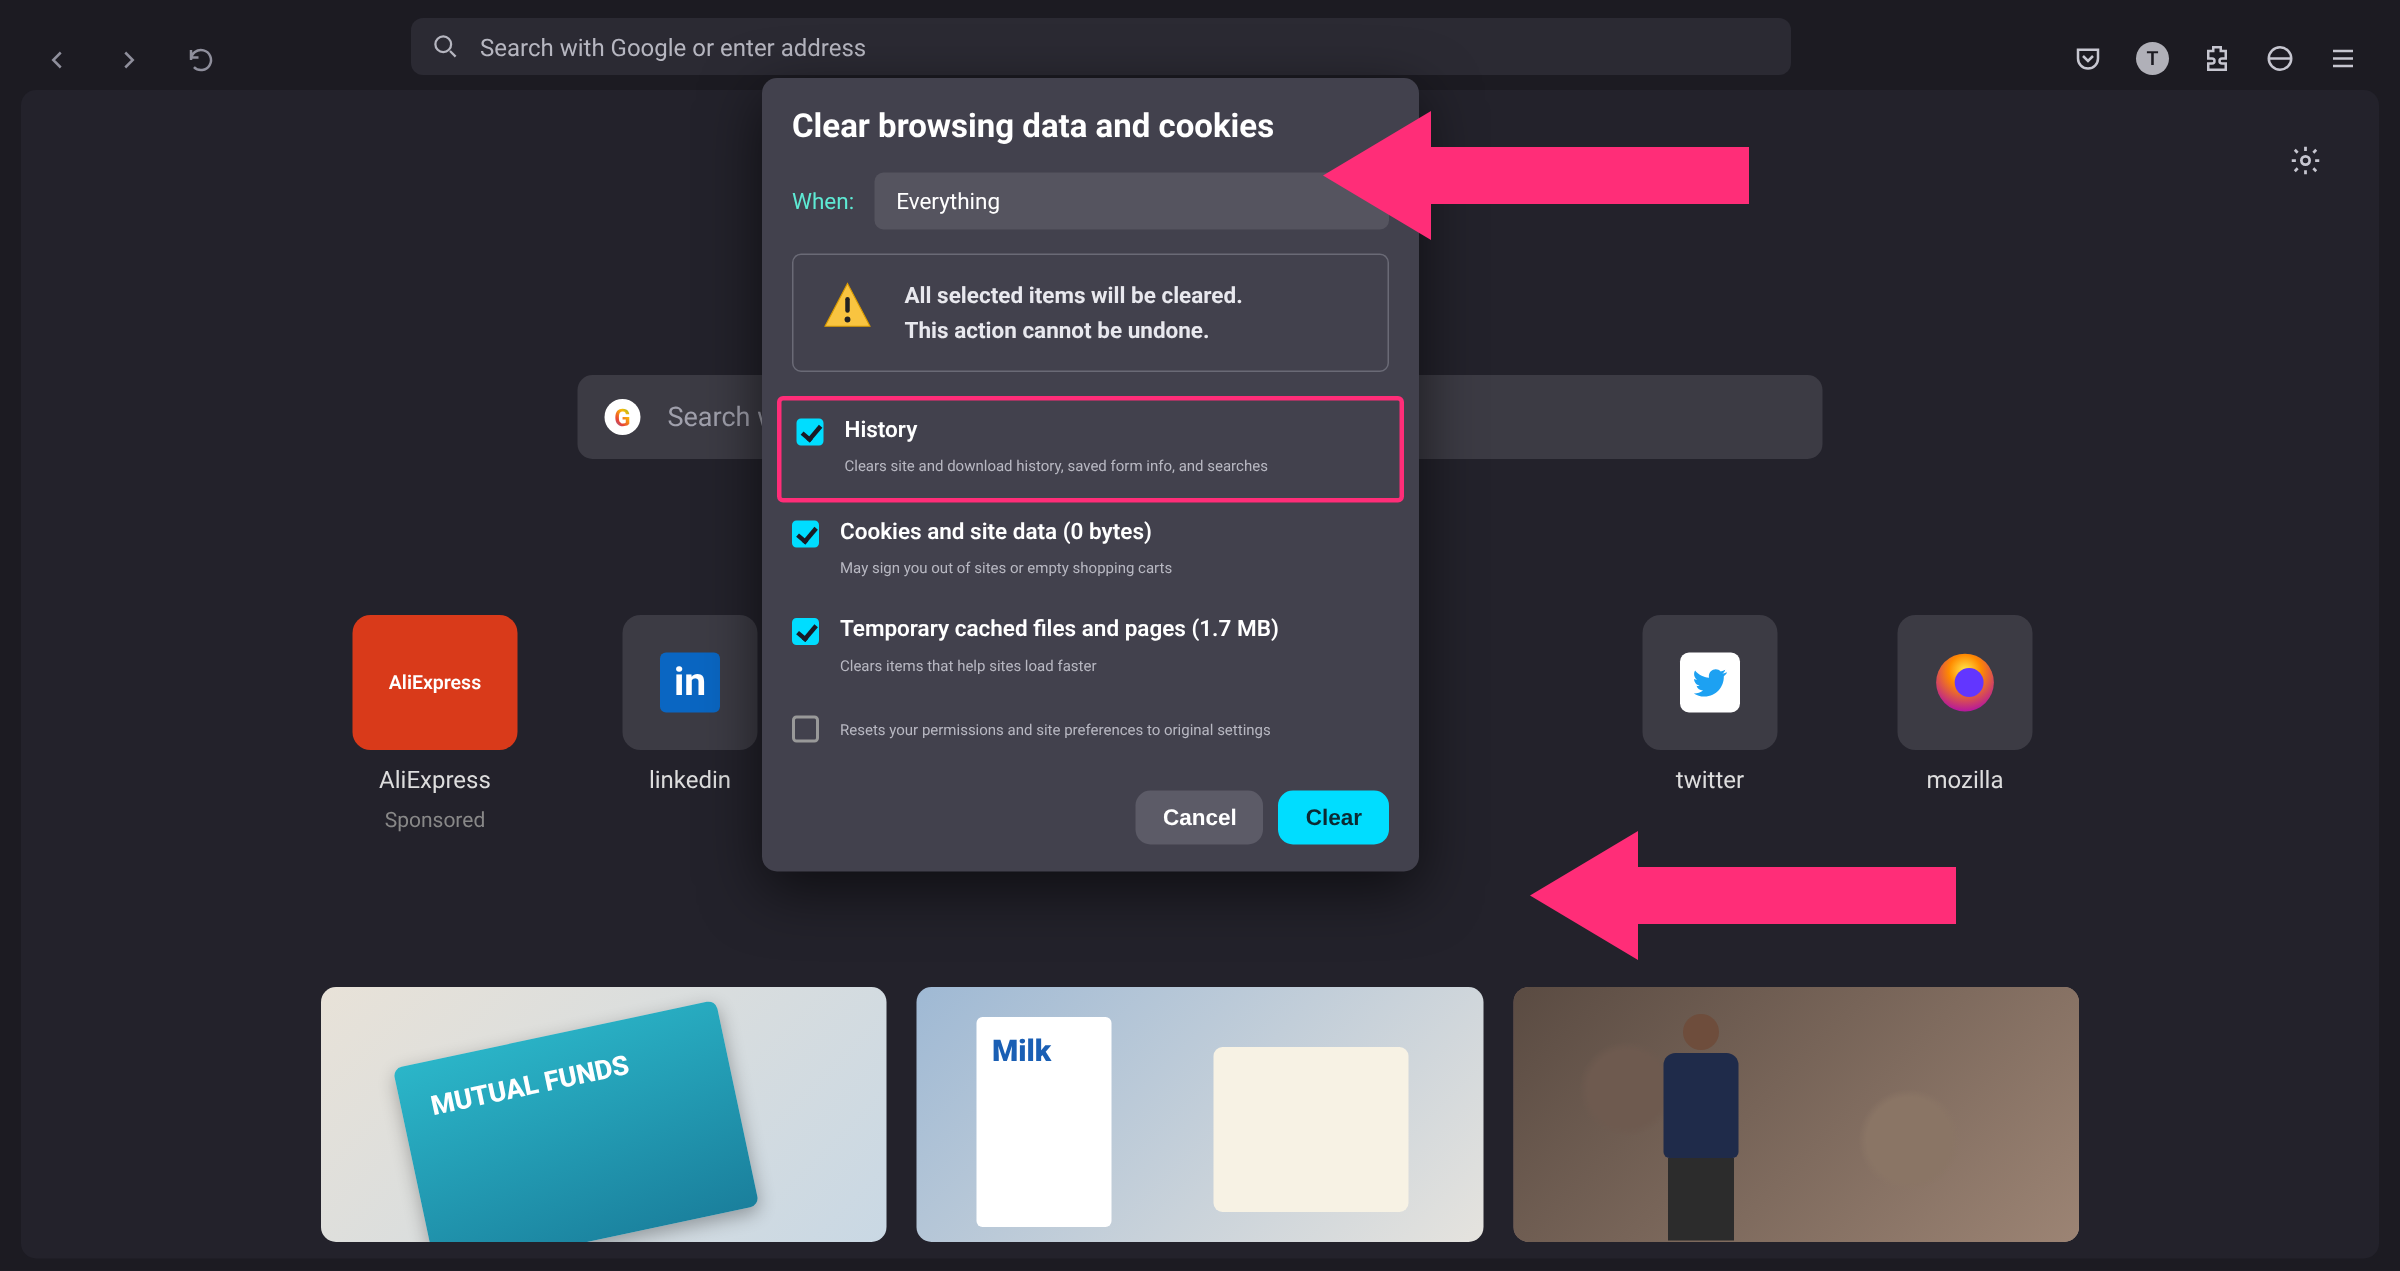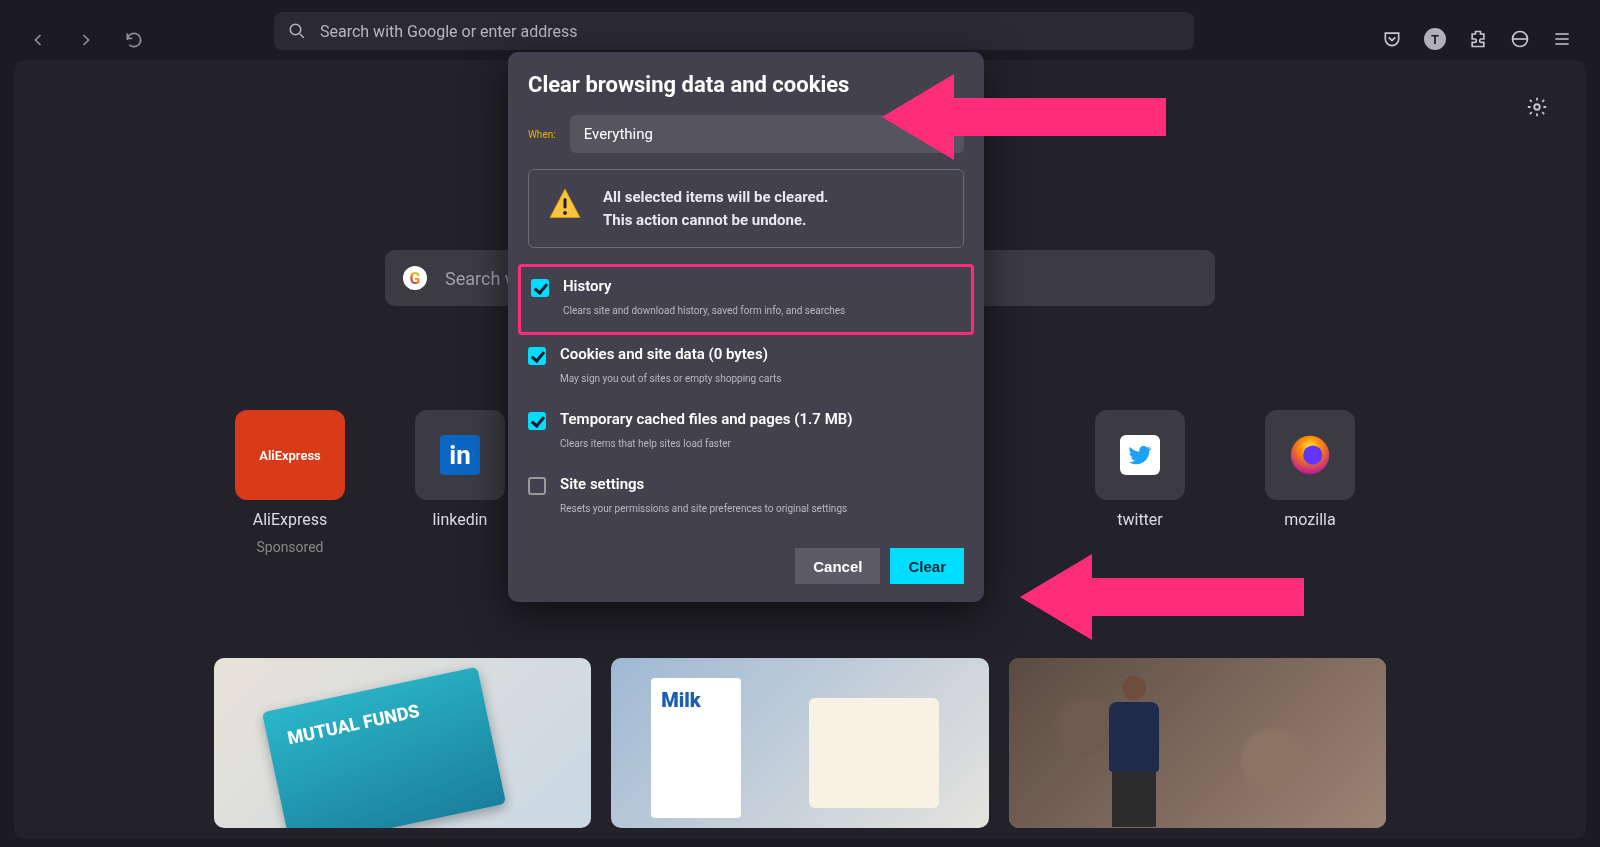--- a/index.html
+++ b/index.html
@@ -117,33 +117,33 @@
      radial-gradient(circle at 70% 60%,#8a7565 0 10%,transparent 12%),
      linear-gradient(135deg,#5a4b42,#9c8474);}
   .story.c .person{position:absolute;left:90px;top:18px;width:70px;height:150px;}
   .story.c .person .head{width:24px;height:24px;border-radius:50%;background:#6e4d3c;margin:0 auto;}
   .story.c .person .torso{width:50px;height:70px;background:#1f2b4a;margin:2px auto 0;border-radius:8px 8px 4px 4px;}
   .story.c .person .legs{width:44px;height:55px;background:#2c2c2c;margin:0 auto;}
 
   
   .dialog {
     position:absolute; top:52px; left:508px;
-    width:476px;
+    width:438px;
     background:#42414d;
     border-radius:10px;
     box-shadow:0 12px 40px rgba(0,0,0,.6);
     padding:20px 0 18px;
     z-index:20;
   }
   .dialog h2{
     color:#fff;font-size:22px;font-weight:700;
     padding:0 20px 18px;
   }
   .when-row{display:flex;align-items:center;gap:14px;padding:0 20px 16px;}
-  .when-row label{color:#eab308;font-size:10px;}
+  .when-row label{color:#5eead4;font-size:15px;}
   .when-select{
     flex:1;height:38px;background:#55545f;border-radius:6px;
     display:flex;align-items:center;padding:0 14px;
     color:#fff;font-weight:400;font-size:15px;
     cursor:pointer;
   }
 
   .warn{
     margin:0 20px 12px; padding:16px 18px;
     border:1px solid #6a6a76; border-radius:6px;
@@ -155,21 +155,21 @@
   .chk-list{padding:4px 10px;}
   .chk{padding:10px 10px 14px;display:flex;gap:14px;align-items:flex-start;border-radius:4px;}
   .chk.hl{border:3px solid #ff2d78;}
   .chk input{appearance:none;width:18px;height:18px;border:2px solid #999;border-radius:3px;flex-shrink:0;margin-top:2px;position:relative;cursor:pointer;}
   .chk input:checked{background:#00ddff;border-color:#00ddff;}
   .chk input:checked::after{content:"";position:absolute;left:4px;top:0px;width:5px;height:10px;border:solid #1a1a24;border-width:0 3px 3px 0;transform:rotate(40deg);}
   .chk .txt strong{color:#fff;font-size:15px;font-weight:600;display:block;margin-bottom:4px;}
   .chk .txt span{color:#b8b8c2;font-size:10px;}
 
   .dlg-btns{display:flex;justify-content:flex-end;gap:10px;padding:14px 20px 0;}
-  .btn{height:36px;padding:0 18px;border:none;border-radius:0;font-size:15px;font-weight:700;cursor:pointer;}
+  .btn{height:36px;padding:0 18px;border:none;border-radius:10px;font-size:15px;font-weight:700;cursor:pointer;}
   .btn.cancel{background:#5c5b67;color:#fff;}
   .btn.clear{background:#00ddff;color:#0c2a33;}
 
   
   .arrow{position:absolute;z-index:30;}
   .arrow svg{display:block;}
   .arrow.top{top:62px;left:882px;}
   .arrow.bot{top:542px;left:1020px;}
 
 </style>
@@ -345,21 +345,20 @@
     <div class="chk">
       <input type="checkbox" checked="" style="">
       <div class="txt">
         <strong>Temporary cached files and pages (1.7 MB)</strong>
         <span>Clears items that help sites load faster</span>
       </div>
     </div>
     <div class="chk">
       <input type="checkbox" style="">
       <div class="txt">
-        <strong>Site settings</strong>
         <span>Resets your permissions and site preferences to original settings</span>
       </div>
     </div>
   </div>
 
   <div class="dlg-btns">
     <button class="btn cancel">Cancel</button>
     <button class="btn clear">Clear</button>
   </div>
 </div>

